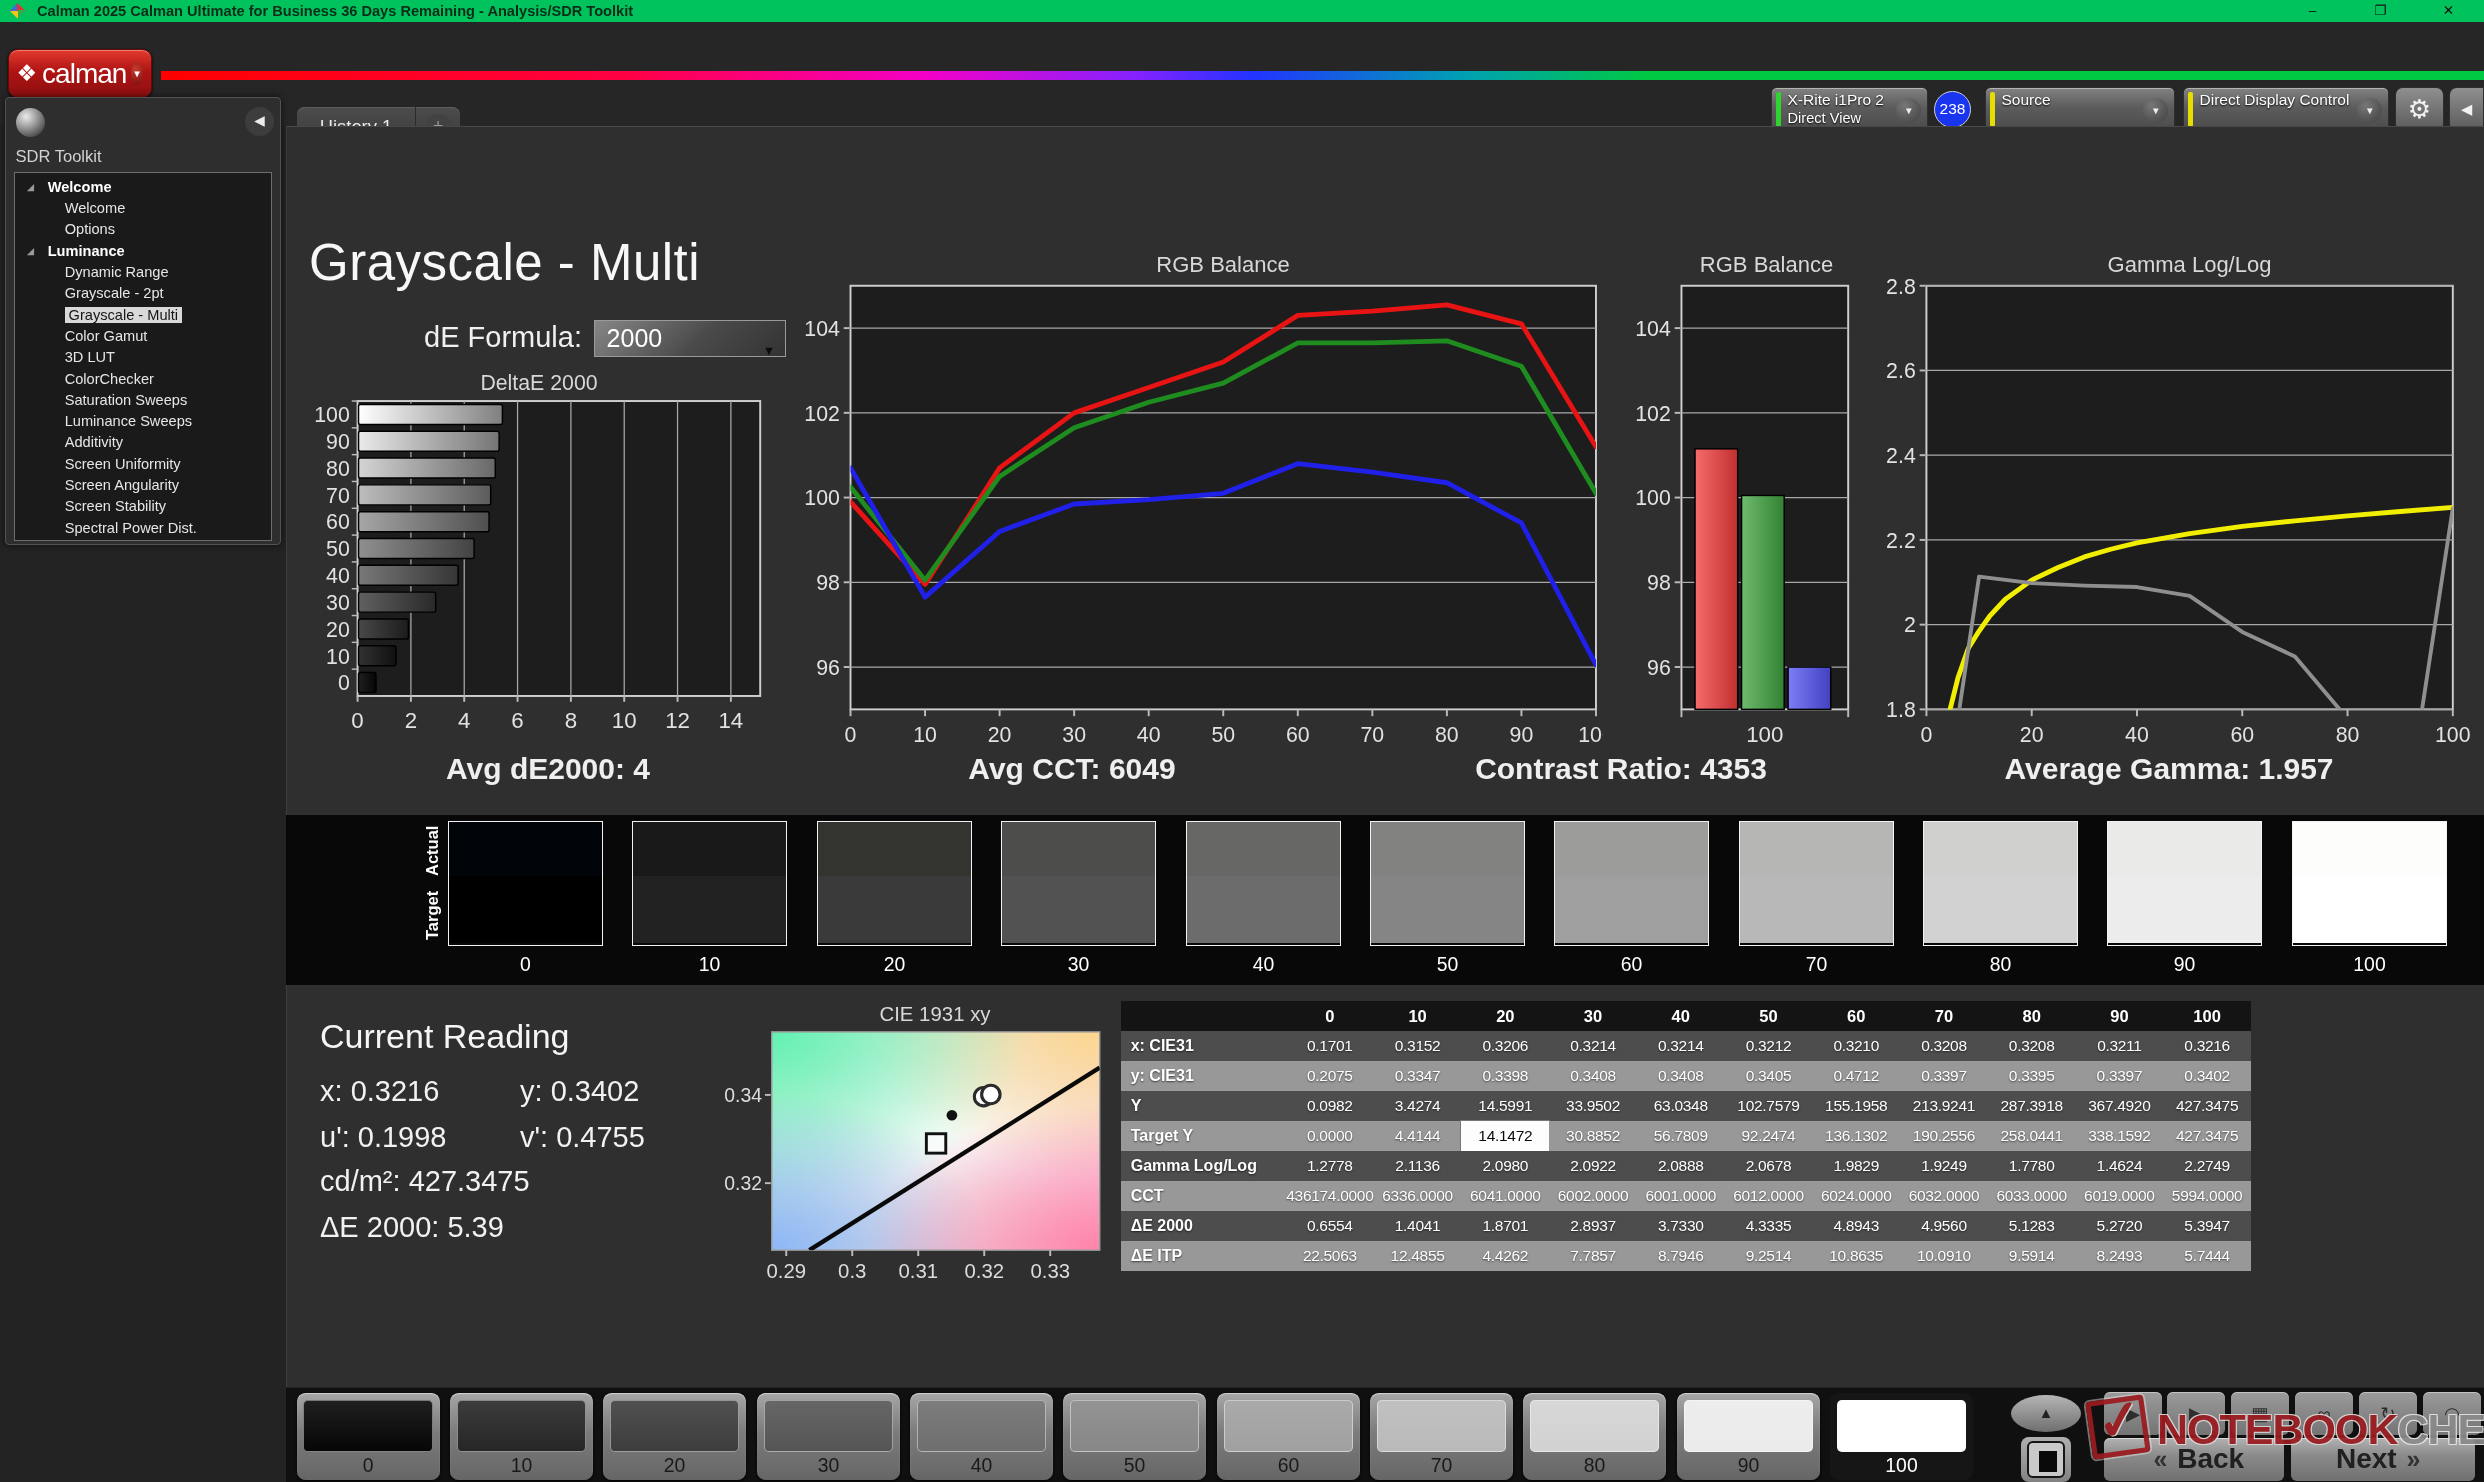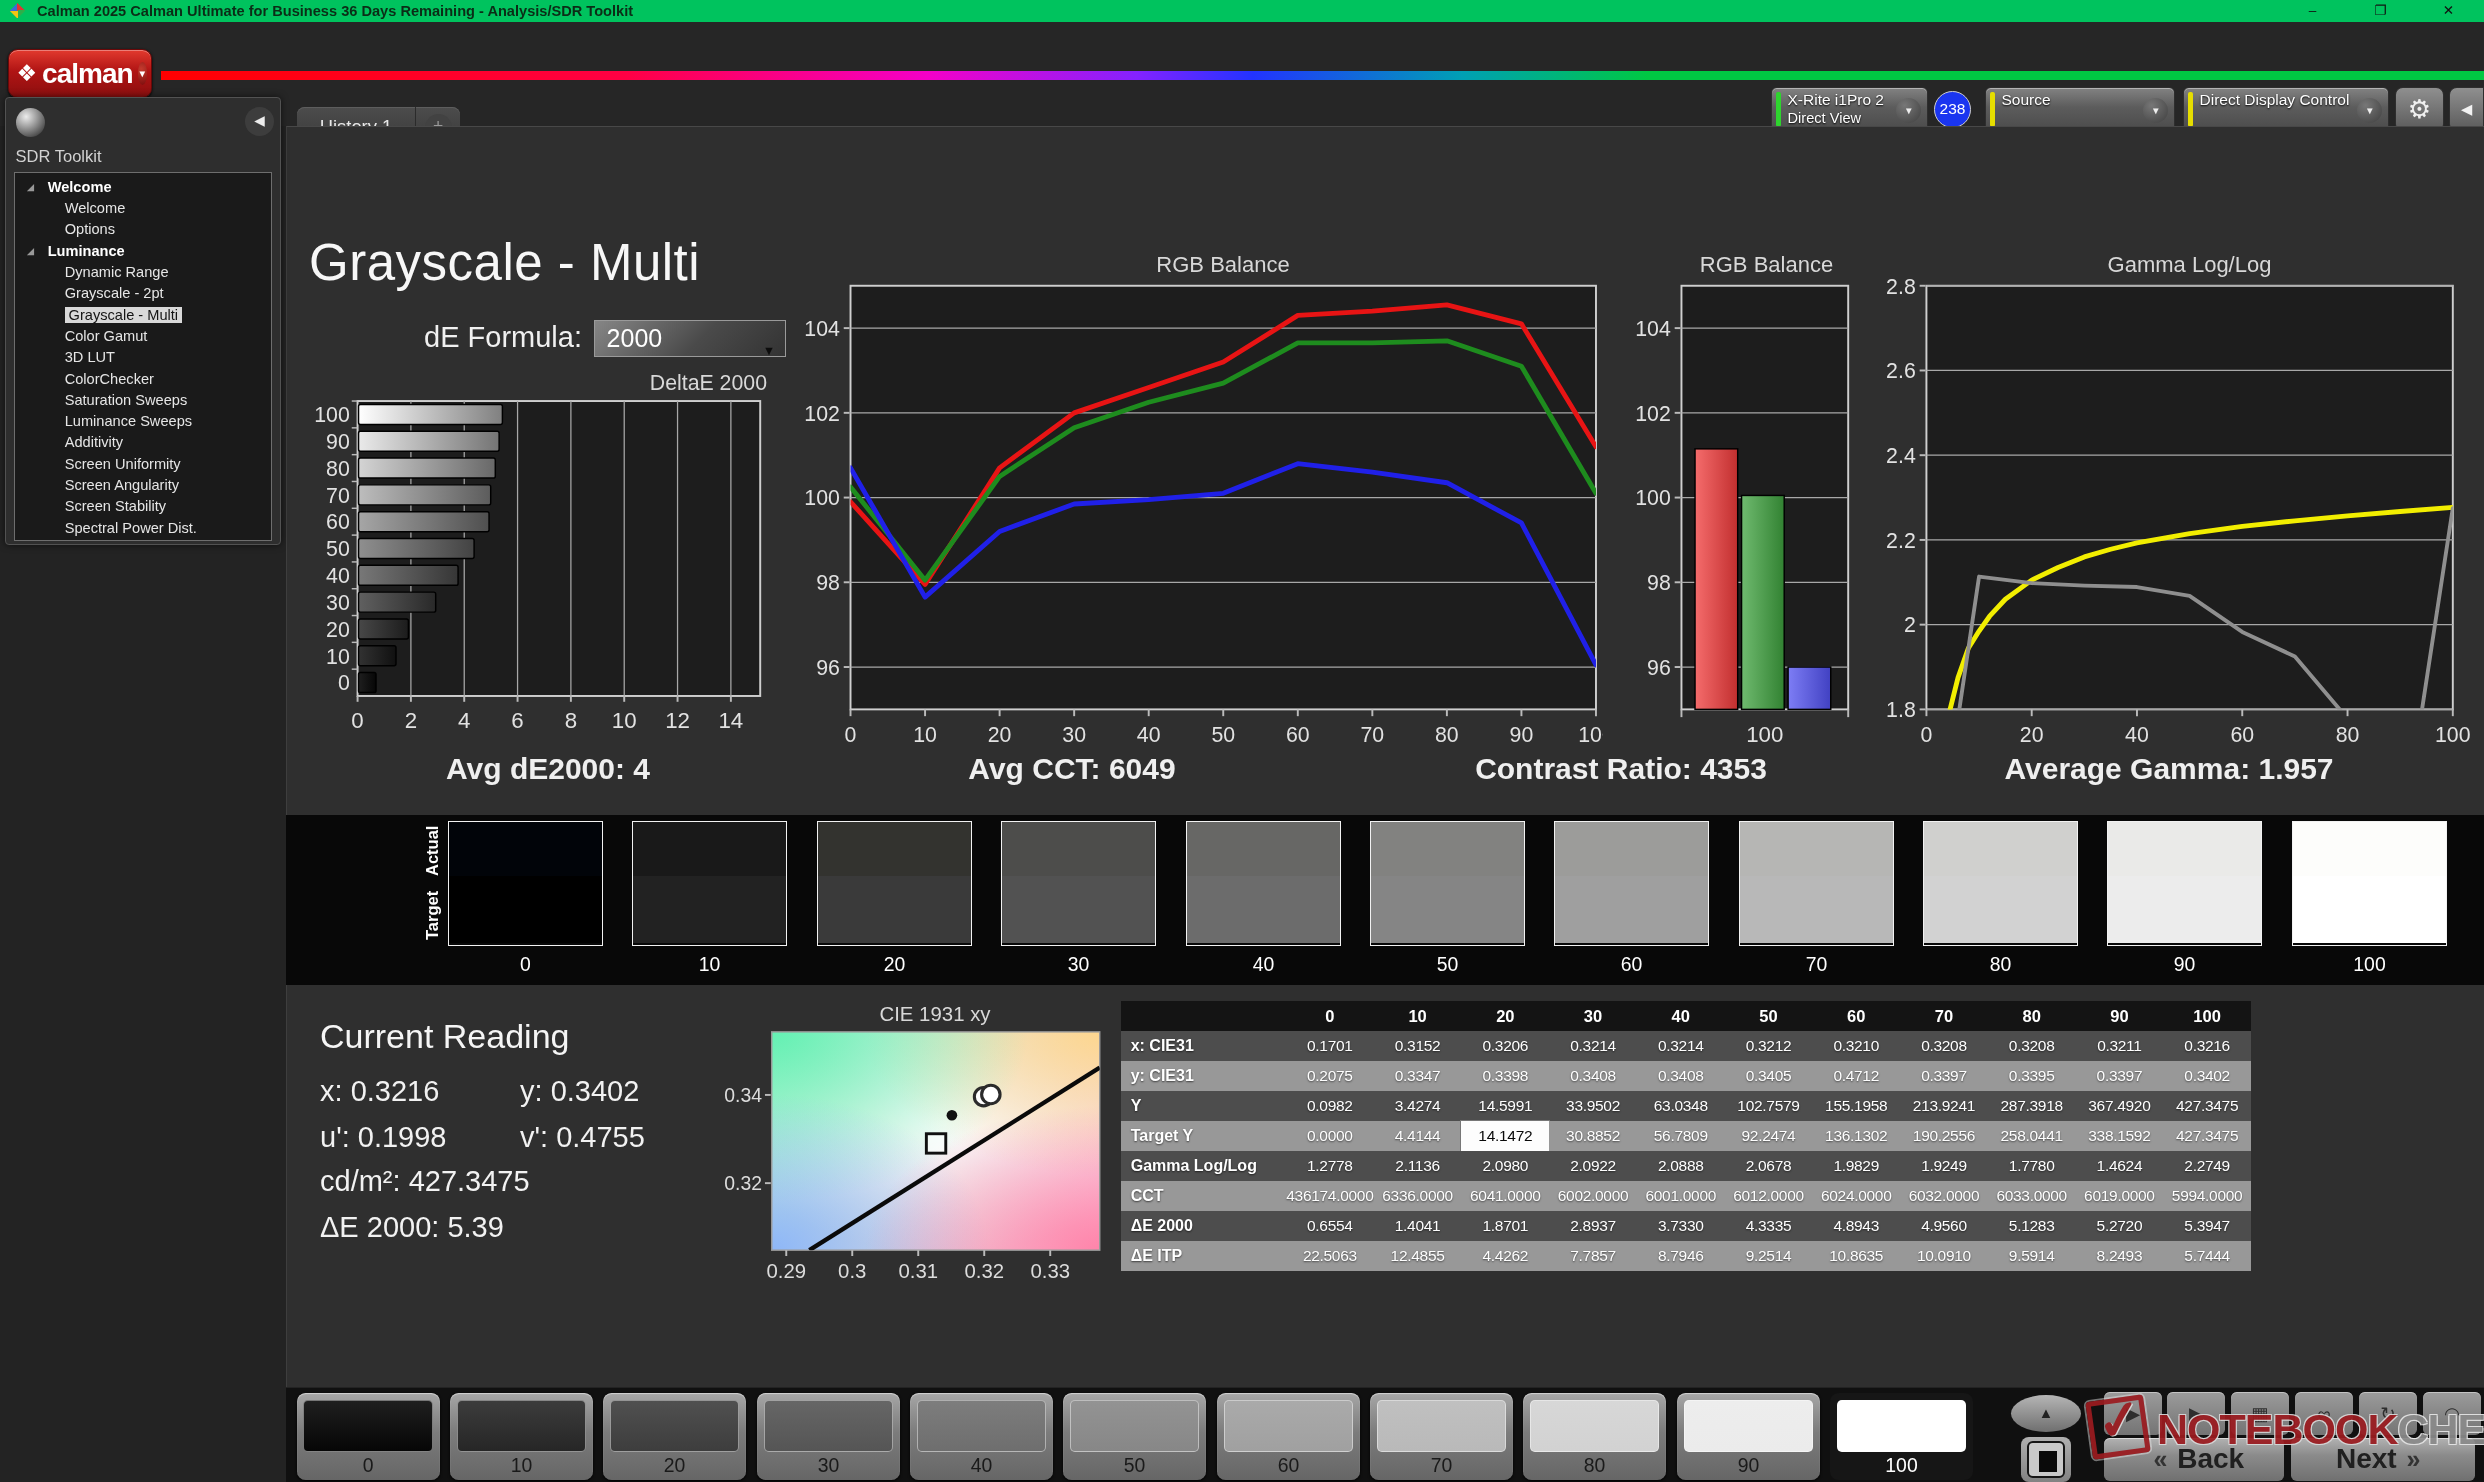--- a/index.html
+++ b/index.html
@@ -15,21 +15,21 @@
   #titletext{position:absolute;left:37px;top:0;line-height:22px;font-size:14.6px;font-weight:600;color:#0b2d17;}
   .wc{position:absolute;top:0;width:29px;height:22px;text-align:center;line-height:21.3px;font-size:13.6px;color:#111;cursor:default;}
   #wc-min{left:2298px;} #wc-restore{left:2366px;} #wc-close{left:2434px;}
 
   
   #appheader{position:absolute;left:0;top:22px;width:2484px;height:104px;background:#262626;}
   #logo{position:absolute;left:7.8px;top:27px;width:144px;height:49px;border-radius:9.7px;
     background:linear-gradient(180deg,#e23a2e,#b01414 45%,#8c0f0f);border:1px solid #6a0808;
     box-shadow:inset 0 1px 0 rgba(255,255,255,.35),0 1px 2.9px #000;display:flex;align-items:center;padding:0 7.8px;gap:4.9px;}
   #logo .glyph{font-size:23px;color:#fff;}
-  #logo .word{font-size:28px;font-weight:700;color:#fff;letter-spacing:-1px;}
+  #logo .word{font-size:28px;font-weight:400;color:#fff;letter-spacing:-1px;}
   #logo .dd{margin-left:auto;width:23px;height:23px;border-radius:50%;background:radial-gradient(circle at 35% 30%,#c53a2e,#7c0d0d);
     color:#fff;font-size:9.7px;text-align:center;line-height:23px;}
   #rainbow{position:absolute;left:161px;top:49px;width:2323px;height:8.7px;
     background:linear-gradient(90deg,#ff0000 0%,#ff0044 20%,#f400c8 33%,#8422ff 42%,#2233ff 47%,#00a0b4 56%,#00c843 64%,#00c843 100%);}
   #tabwrap{position:absolute;left:297px;top:85px;height:41px;display:flex;border-radius:7.8px 7.8px 0 0;overflow:hidden;
     background:linear-gradient(180deg,#4c4c4c,#393939);box-shadow:inset 0 1px 0 #5d5d5d;}
   #tab-history{width:118px;text-align:center;line-height:39px;font-size:18.4px;color:#e8e8e8;}
   #tab-add{width:45px;border-left:1px solid #2b2b2b;display:flex;align-items:center;justify-content:center;}
   #tab-add .plus{width:27px;height:27px;border-radius:50%;background:#424242;color:#9a9a9a;font-size:17.5px;text-align:center;line-height:25px;}
 
@@ -66,21 +66,21 @@
 
   
   #content{position:absolute;left:286px;top:126px;width:2198px;height:1261px;background:#2f2f2f;border-top:1px solid #484848;border-left:1px solid #3e3e3e;}
   #page-title{position:absolute;left:309px;top:233px;font-size:51px;font-weight:400;color:#f7f7f7;letter-spacing:0.5px;}
   #deformula-label{position:absolute;left:417px;top:321px;width:165px;text-align:right;font-size:29px;color:#f0f0f0;}
   #deformula-select{position:absolute;left:594px;top:320px;width:192px;height:37px;border:1px solid #9a9a9a;
     background:linear-gradient(135deg,#868686,#4a4a4a 55%,#333);color:#fff;font-size:25px;line-height:35px;padding-left:11.6px;}
   #deformula-select .dd{position:absolute;right:9.7px;top:12.6px;color:#0c0c0c;font-size:12.6px;}
 
   .charttitle{position:absolute;text-align:center;font-size:21.3px;color:#d8d8d8;}
-  #deltae-title{left:311px;top:371px;width:456px;text-align:right;}
+  #deltae-title{left:311px;top:371px;width:456px;}
   #rgbline-title{left:850px;top:252px;width:746px;font-size:22px;}
   #rgbbar-title{left:1650px;top:252px;width:233px;font-size:22px;}
   #gamma-title{left:1926px;top:252px;width:527px;font-size:22px;}
   #chart-deltae{position:absolute;left:311px;top:394px;width:456px;height:342px;}
   #chart-rgbline{position:absolute;left:796px;top:278px;width:807px;height:475px;}
   #chart-rgbbar{position:absolute;left:1622px;top:278px;width:243px;height:475px;}
   #chart-gamma{position:absolute;left:1871px;top:278px;width:613px;height:475px;}
 
   .stat{position:absolute;top:752px;transform:translateX(-50%);font-size:30px;font-weight:600;color:#efefef;white-space:nowrap;}
 

